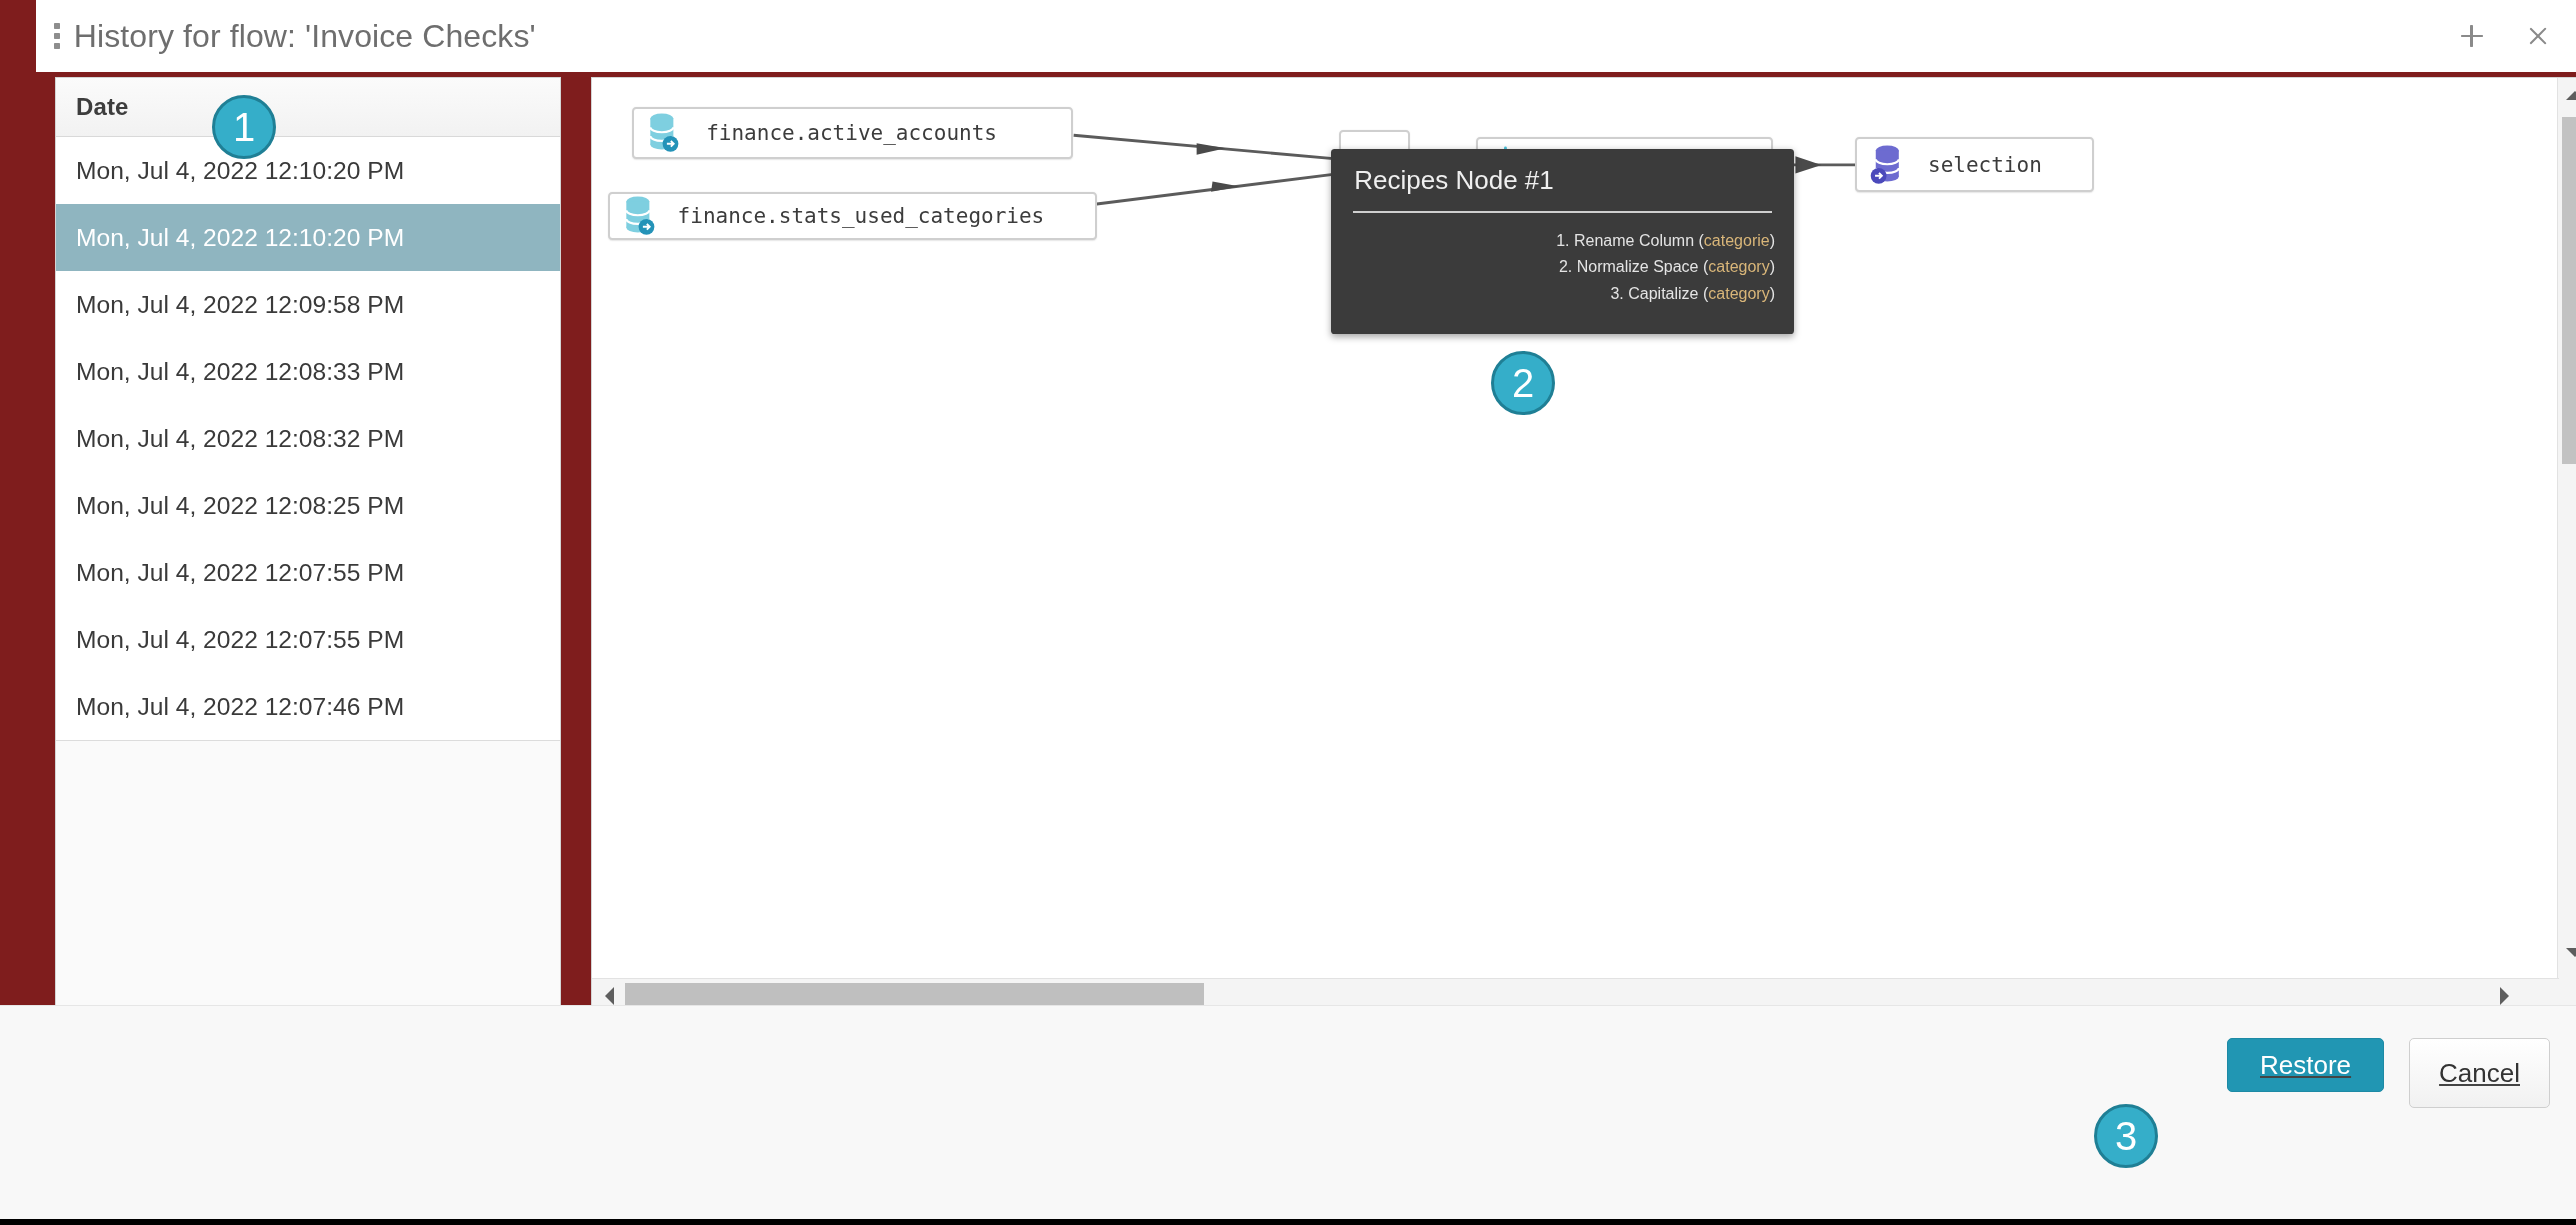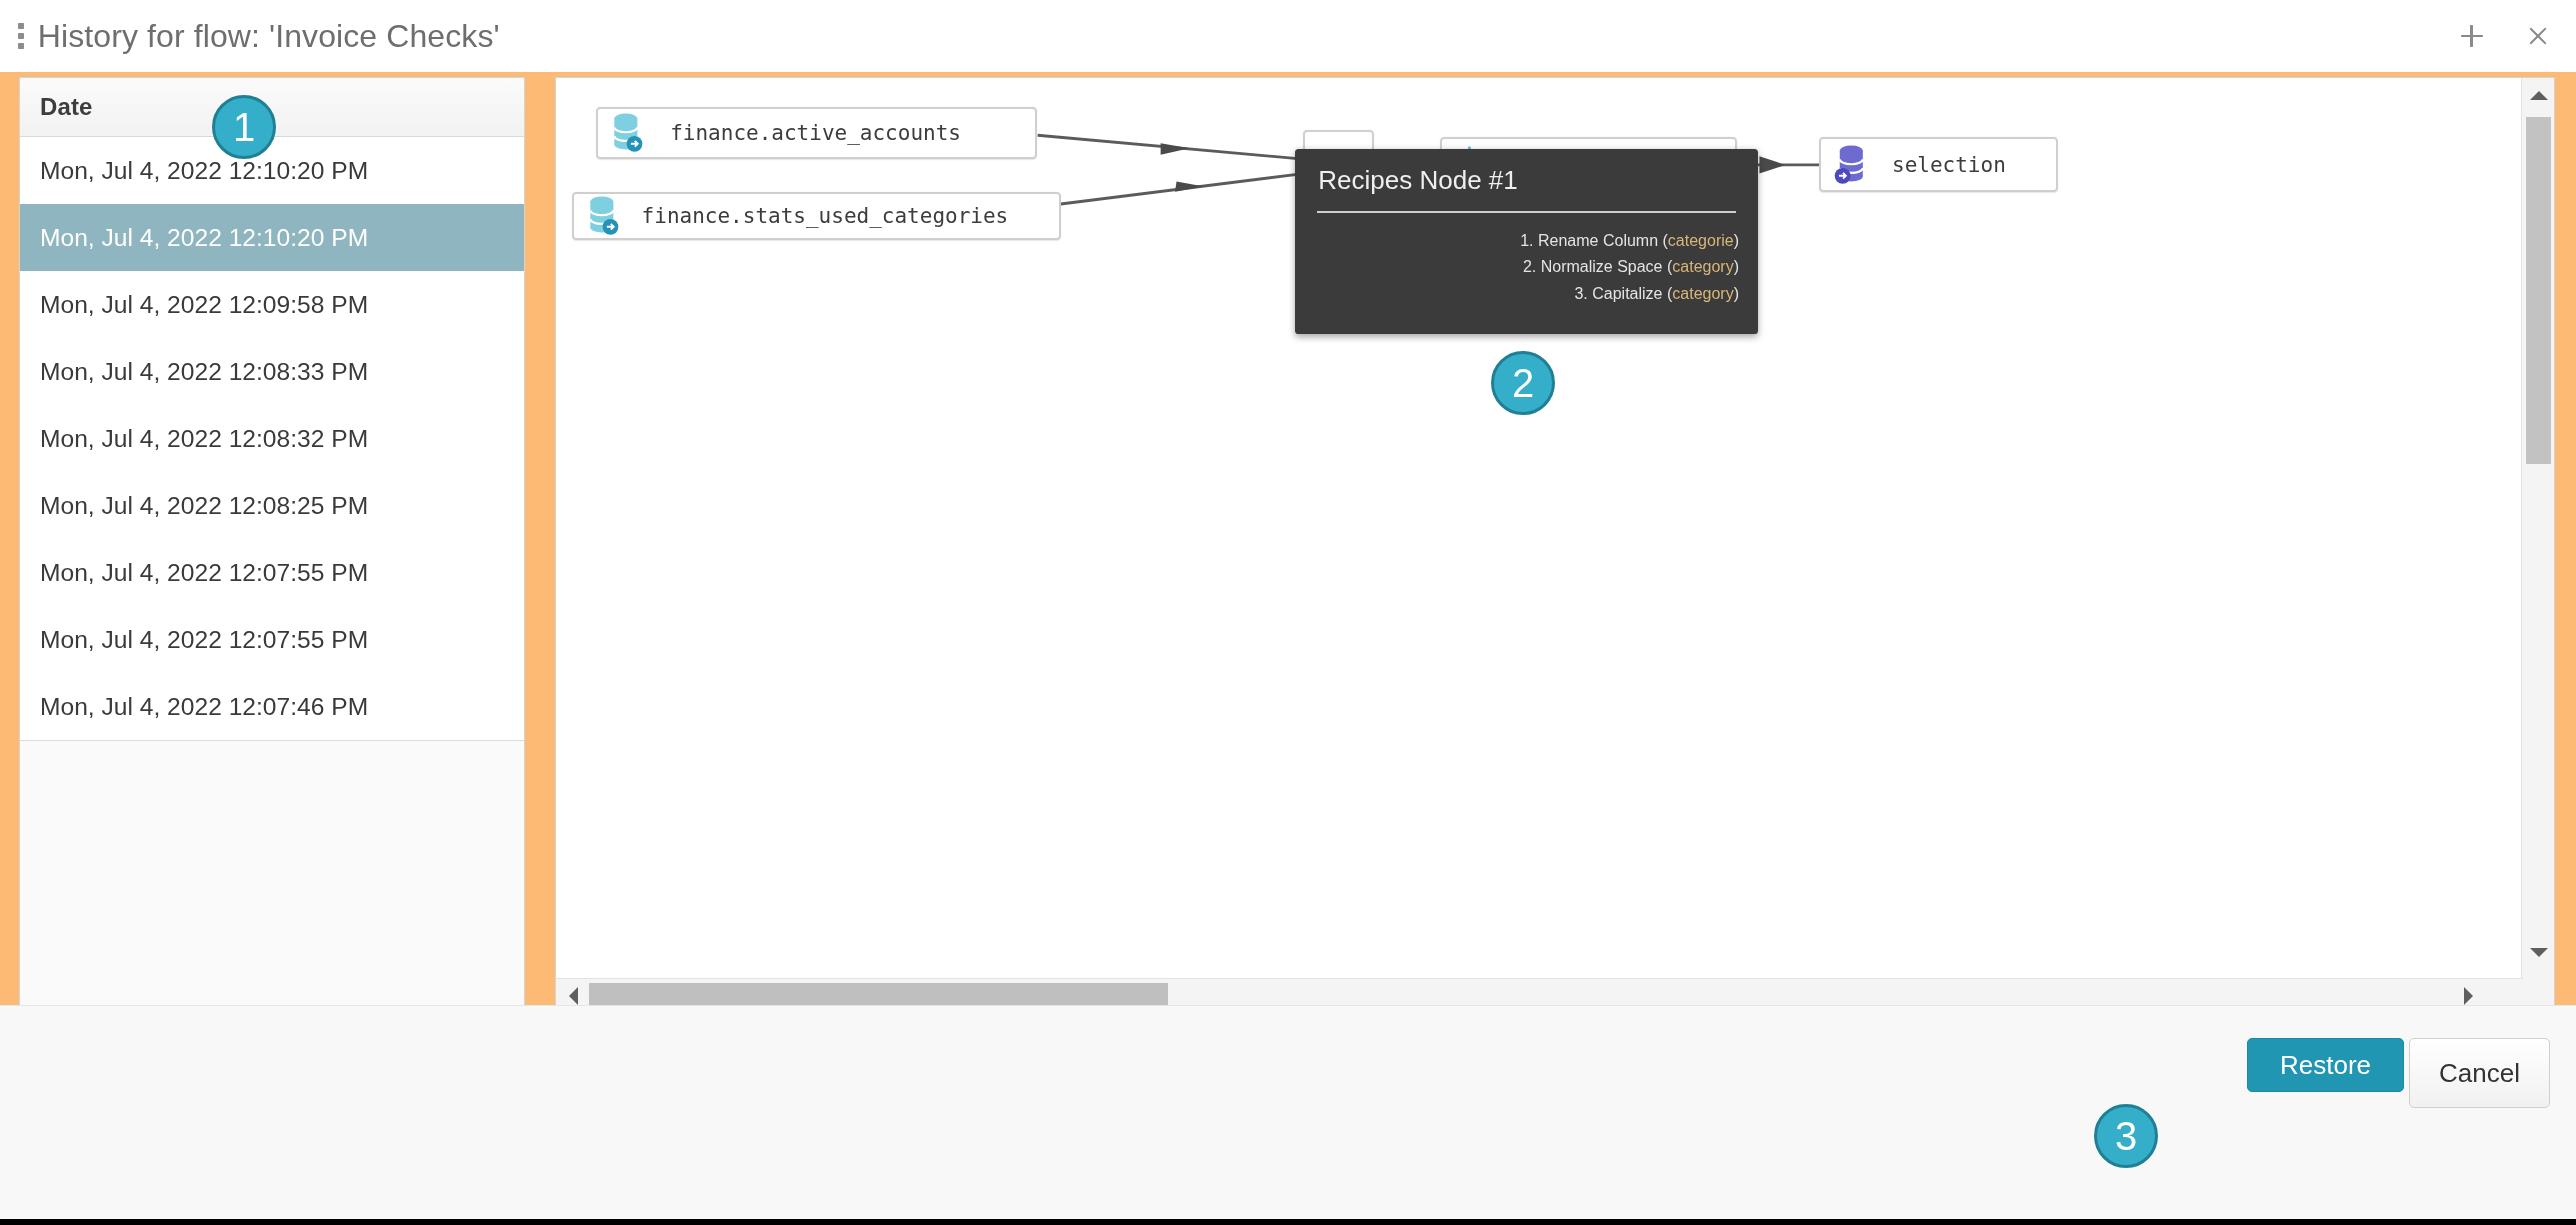--- a/index.html
+++ b/index.html
@@ -15,24 +15,25 @@
     overflow: hidden;
     position: relative;
   }
 
   
   .dialog {
     position: absolute;
     left: 0; top: 0;
     width: 2576px;
     height: 1225px;
-    background: #fdba74;
+    background: #7f1d1d;
     box-sizing: border-box;
     display: flex;
     flex-direction: column;
+    padding-left: 36px;
   }
 
   
   .dlg-header {
     position: relative;
     height: 72px;
     flex: 0 0 72px;
     display: flex;
     align-items: center;
     background: #ffffff;
@@ -308,21 +309,22 @@
     background: #f8f8f8;
     border-top: 1.4px solid #e6e6e6;
     box-sizing: border-box;
   }
   .footer-buttons {
     position: absolute;
     right: 26px;
     top: 16px;
     display: flex;
     align-items: center;
-    gap: 5px;
+    gap: 25px;
+    text-decoration: underline;
   }
   .btn {
     font-size: 26px;
     border-radius: 5px;
     box-sizing: border-box;
     cursor: pointer;
     display: flex;
     align-items: center;
     justify-content: center;
     white-space: nowrap;

